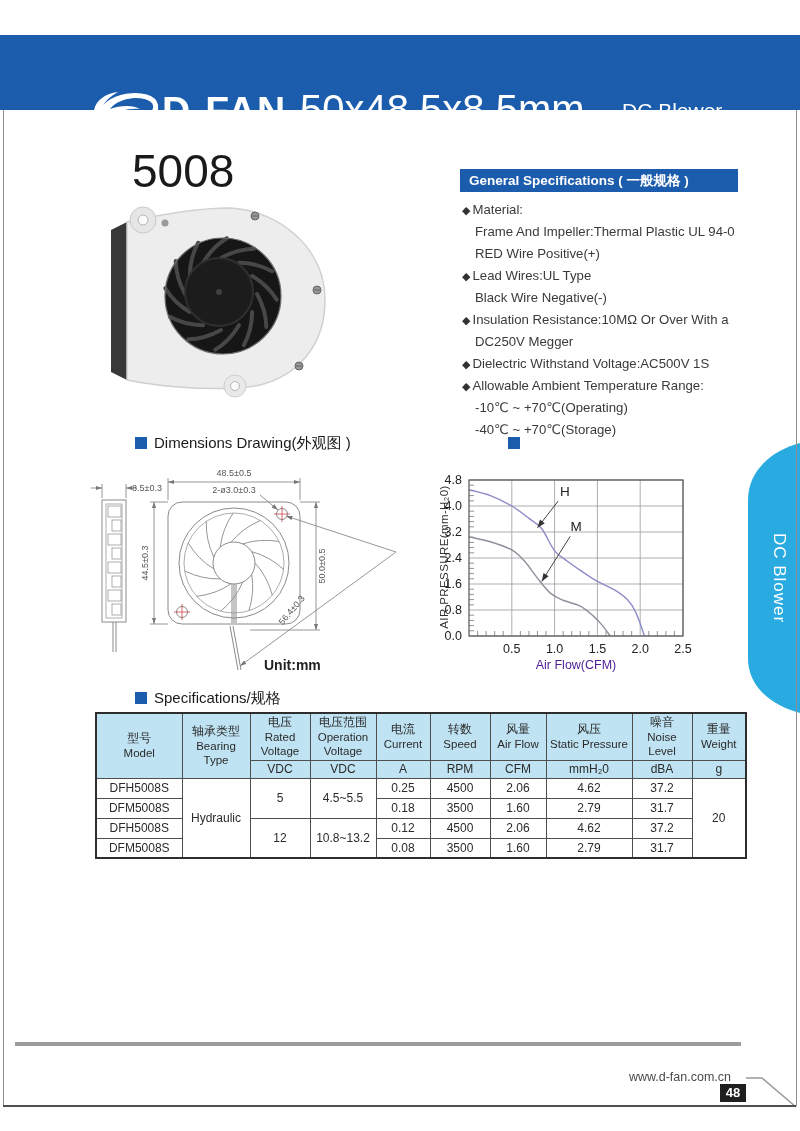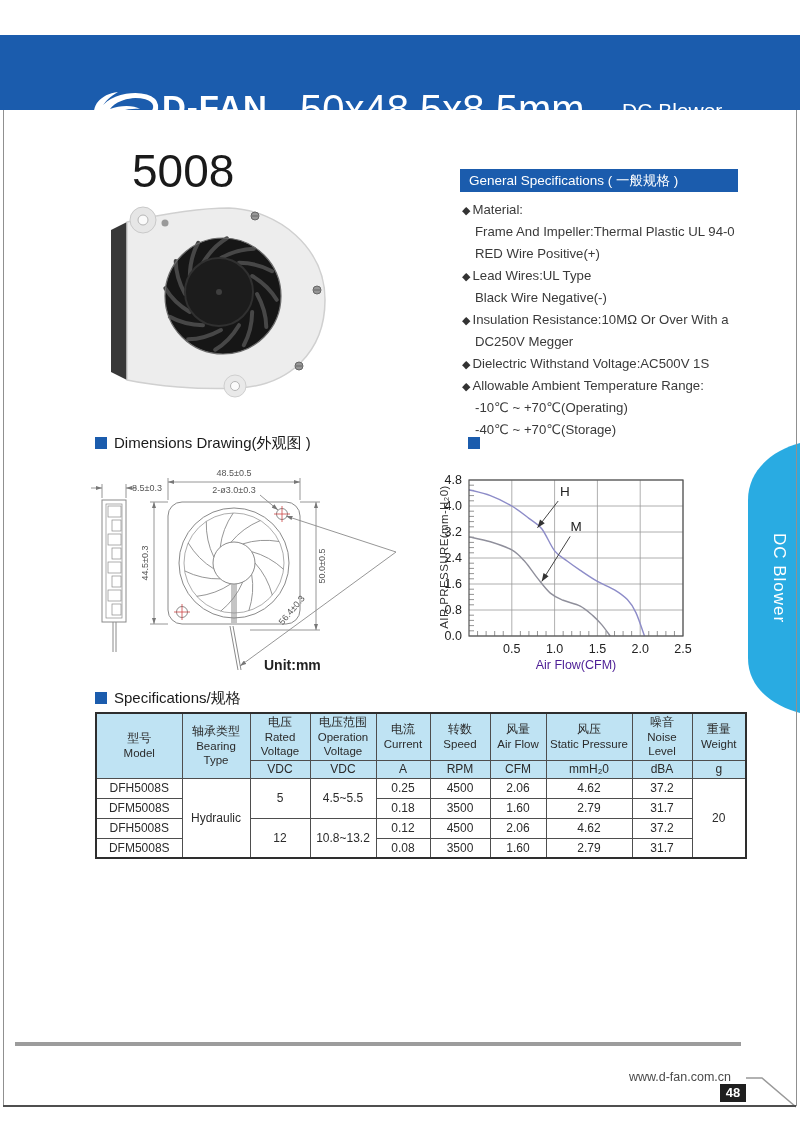--- a/index.html
+++ b/index.html
@@ -5,35 +5,35 @@
   html,body{margin:0;padding:0;background:#fff;}
   .page{position:relative;width:800px;height:1131px;background:#fff;overflow:hidden;
         font-family:"Liberation Sans","DejaVu Sans",sans-serif;color:#222;}
   
   .border-left{position:absolute;left:3px;top:110px;width:1px;height:996px;background:#909090;}
   .border-right{position:absolute;left:796px;top:110px;width:1px;height:996px;background:#909090;}
   .border-bottom{position:absolute;left:3px;top:1105px;width:793px;height:2px;background:#4f4f4f;}
   
   .header-bar{position:absolute;left:0;top:35px;width:800px;height:75px;background:#1b5cad;}
   .brand-logo{position:absolute;left:88px;top:52px;}
-  .brand-name{position:absolute;left:162px;top:54px;font-size:33px;font-weight:bold;color:#fff;letter-spacing:1px;}
+  .brand-name{position:absolute;left:162px;top:54px;font-size:39px;font-weight:bold;color:#fff;letter-spacing:1px;}
   .page-title{position:absolute;left:300px;top:52px;width:280px;text-align:center;font-size:40px;font-weight:400;color:#fff;}
   .page-subtitle{position:absolute;left:622px;top:64px;font-size:21px;color:#fff;}
   
   .model-number{position:absolute;left:132px;top:144px;font-size:46px;color:#1a1a1a;}
   .product-photo{position:absolute;left:103px;top:196px;}
   
   .gs-header{position:absolute;left:460px;top:169px;width:278px;height:23px;background:#1b5cad;
-             color:#fff;font-size:13.5px;font-weight:400;line-height:23px;padding-left:9px;box-sizing:border-box;}
+             color:#fff;font-size:13.5px;font-weight:700;line-height:23px;padding-left:9px;box-sizing:border-box;}
   .gs-list{position:absolute;left:462px;top:199px;width:300px;font-size:13.2px;color:#3a3a3a;}
   .gs-line{height:22px;line-height:22px;white-space:nowrap;}
   .gs-line.cont{padding-left:13px;}
   .diamond{font-size:11px;margin-right:2px;color:#333;}
   
-  .sec-heading{position:absolute;font-size:15px;color:#1a1a1a;}
+  .sec-heading{position:absolute;font-size:15px;color:#1a1a1a;margin-left:40px;}
   .sec-square{display:inline-block;width:12px;height:12px;background:#1b5cad;margin-right:7px;vertical-align:-1px;}
   .sec-dim{left:95px;top:434px;}
   .sec-curves{left:468px;top:434px;}
   .sec-specs{left:95px;top:689px;}
   .dim-drawing{position:absolute;left:88px;top:460px;}
   
   .chart-wrap{position:absolute;left:428px;top:460px;width:300px;height:232px;}
   .y-axis-label{position:absolute;left:10px;top:176px;width:158px;text-align:center;font-size:11.5px;color:#333;
                 letter-spacing:.4px;transform:rotate(-90deg);transform-origin:left top;}
   .x-axis-label{position:absolute;left:41px;top:198px;width:214px;text-align:center;font-size:12.5px;color:#4c1d95;}

